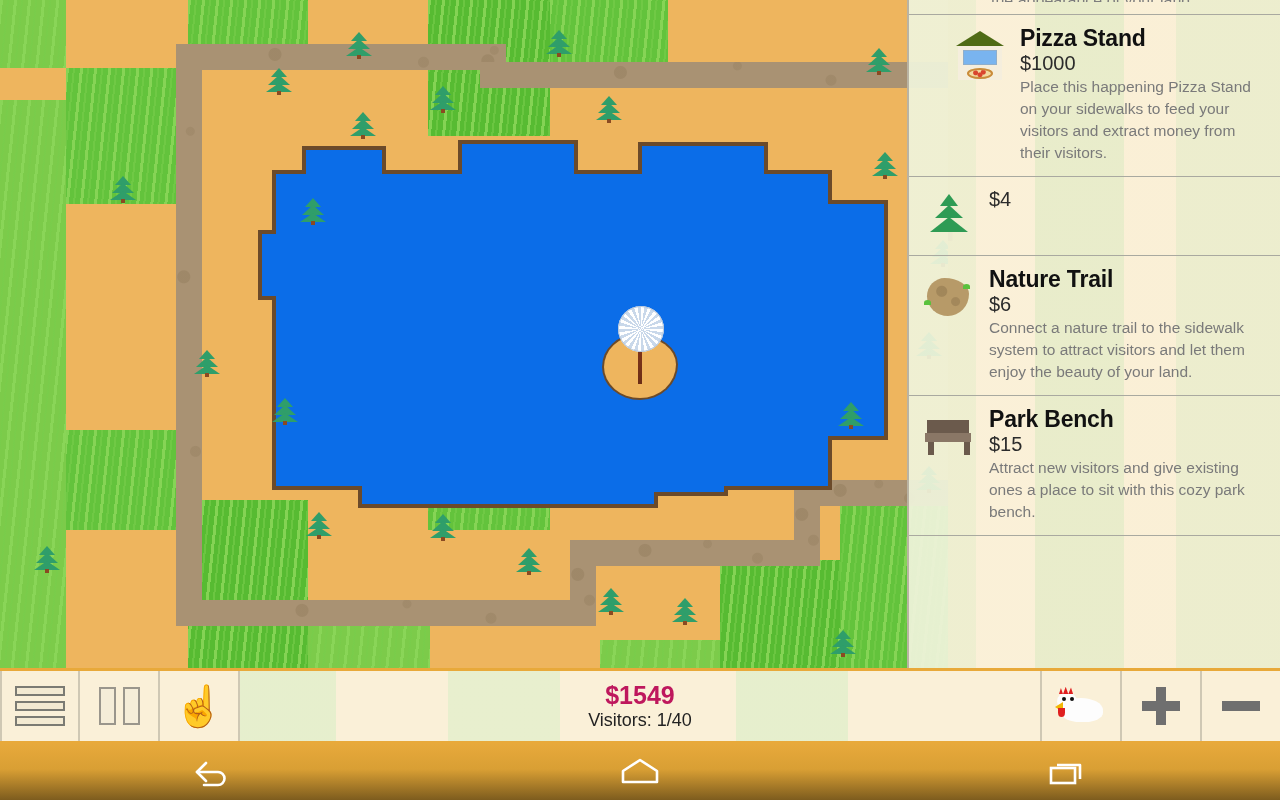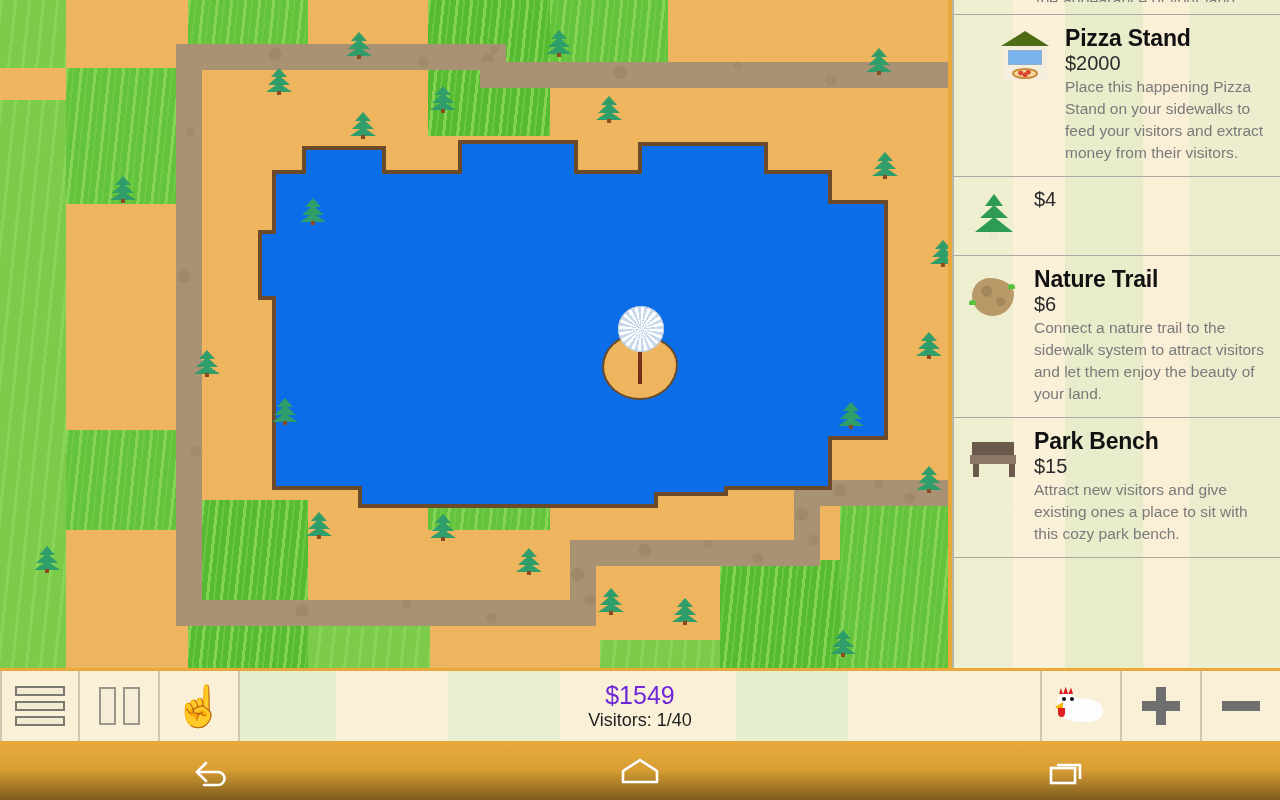--- a/index.html
+++ b/index.html
@@ -52,21 +52,21 @@
 
   
   .tree{ position:absolute; width:26px; height:28px; }
   .tree i{ position:absolute; left:50%; transform:translateX(-50%); }
   .tree .l1{ top:2px;  width:0;height:0;border-left:8px solid transparent;border-right:8px solid transparent;border-bottom:9px solid #2f9e6a; }
   .tree .l2{ top:9px;  width:0;height:0;border-left:11px solid transparent;border-right:11px solid transparent;border-bottom:10px solid #2f9e6a; }
   .tree .l3{ top:17px; width:0;height:0;border-left:13px solid transparent;border-right:13px solid transparent;border-bottom:9px solid #2f9e6a; }
   .tree .tr{ top:25px; width:4px; height:4px; background:#8a4a22; }
 
   
-  #panel{ position:absolute; right:0; top:0; width:328px; height:668px;
+  #panel{ position:absolute; right:0; top:0; width:373px; height:668px;
           background:rgba(252,244,225,.86); border-left:2px solid #b9b3a3;
           overflow:hidden;margin-left:8px; }
   .panel-bg{ position:absolute; inset:0; pointer-events:none;
      background:
        linear-gradient(90deg, rgba(230,242,214,.55) 0 18%, rgba(252,246,230,.5) 18% 34%,
         rgba(222,238,204,.6) 34% 58%, rgba(252,246,230,.45) 58% 72%, rgba(226,240,210,.55) 72% 100%);
   }
   .cut-text{ position:absolute; top:-10px; left:82px; width:240px; color:#7d7d7d;
       font-size:16px; line-height:22px; overflow:hidden; height:12px; }
 
@@ -120,21 +120,21 @@
   .tb-btn.first{ border-left:2px solid #cfc8b4; }
   .tb-right{ width:80px; border-left:2px solid #cfc8b4; display:flex;
            align-items:center; justify-content:center; }
   .tb-grass{ flex:1; position:relative; overflow:hidden; display:flex;
              align-items:center; justify-content:center; }
   .tb-grass::before{ content:""; position:absolute; inset:0;
      background:linear-gradient(90deg, rgba(214,238,196,.55) 0 12%, transparent 12% 26%,
        rgba(214,238,196,.5) 26% 40%, transparent 40% 62%, rgba(214,238,196,.55) 62% 76%,
        transparent 76% 100%); }
   .status{ position:relative; text-align:center; }
-  .money{ font-size:25px; font-weight:normal; color:#6d28d9; line-height:28px; }
+  .money{ font-size:25px; font-weight:bold; color:#be185d; line-height:28px; }
   .visitors{ font-size:18px; color:#222; line-height:22px; }
 
   .icn-menu i{ display:block; width:50px; height:10px; border:2px solid #7b7b73;
      background:#f3ead2; margin-bottom:5px; }
   .icn-menu i:last-child{ margin-bottom:0; }
   .icn-split{ display:flex; gap:7px; }
   .icn-split i{ display:block; width:17px; height:38px; border:2px solid #9a968c; background:#f5edd8; }
   .icn-hand{ font-size:40px; color:#f6d9b8; line-height:1; }
   .icn-plus{ position:relative; width:38px; height:38px; }
   .icn-plus i{ position:absolute; background:#6f6f6f; }
@@ -367,21 +367,21 @@
         <div class="item-icon">
           <div class="ic ic-pizza">
             <span class="roof"></span>
               <span class="wall"></span>
               <span class="win"></span>
               <span class="pie"></span>
           </div>
         </div>
         <div class="item-body">
           <div class="item-title">Pizza Stand</div>
-          <div class="item-price">$2000</div>
+          <div class="item-price">$1000</div>
           <div class="item-desc">Place this happening Pizza Stand on your sidewalks to feed your visitors and extract money from their visitors.</div>
         </div>
       </div>
 
       <div class="item">
         <div class="item-icon">
           <div class="ic ic-tree">
             <span class="lv tk"></span>
               <span class="lv a"></span>
               <span class="lv b"></span>

